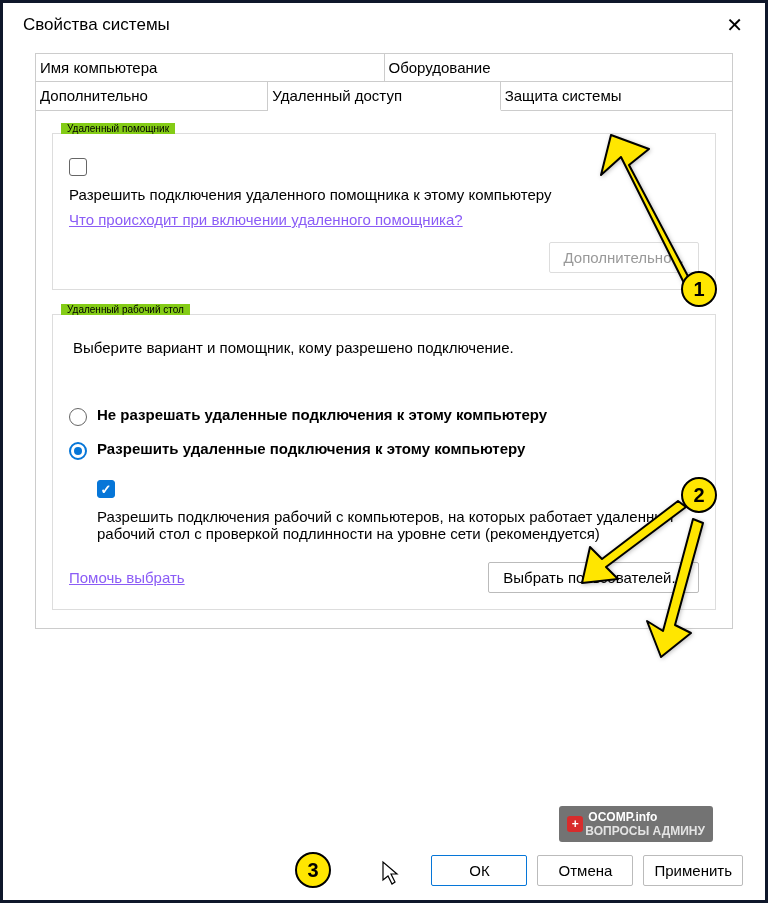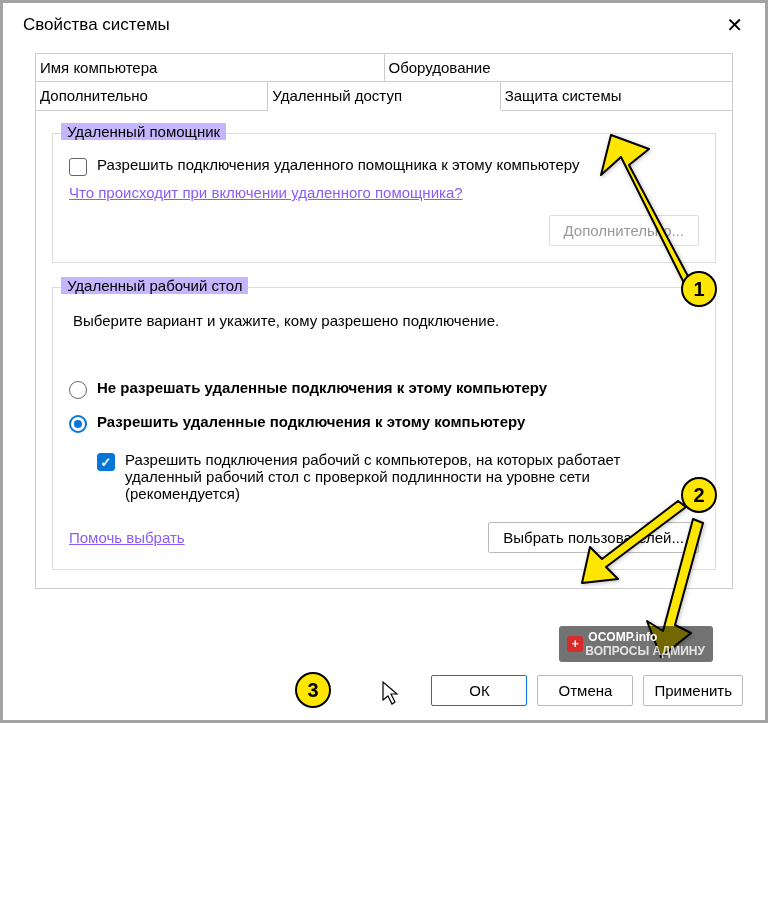--- a/index.html
+++ b/index.html
@@ -6,23 +6,23 @@
 body {
   font-family: 'Segoe UI', Tahoma, sans-serif;
   font-size: 15px;
   background: #fff;
   color: #000;
   width: 768px;
   height: 903px;
   position: relative;
 }
 .window {
-  border: 3px solid #a3a3a3;
+  border: 3px solid #0f172a;
   width: 768px;
-  height: 723px;
+  height: 903px;
   background: #fff;
   position: relative;
 }
 .titlebar {
   display: flex;
   justify-content: space-between;
   align-items: center;
   padding: 10px 16px 8px 20px;
   font-size: 17px;
 }
@@ -64,29 +64,30 @@
 .group {
   border: 1px solid #ddd;
   padding: 14px 16px 16px 16px;
   margin-top: 10px;
   position: relative;
 }
 .group-title {
   position: absolute;
   top: -11px;
   left: 8px;
-  background: #c4b5fd;
+  background: #84cc16;
   padding: 0 6px;
-  font-size: 15px;
+  font-size: 10px;
 }
 .checkbox-row {
   display: flex;
   align-items: flex-start;
   gap: 10px;
   margin: 8px 0;
+  flex-direction: column;
 }
 .checkbox {
   width: 18px;
   height: 18px;
   border: 1.5px solid #666;
   border-radius: 3px;
   flex-shrink: 0;
   margin-top: 2px;
   display: flex;
   align-items: center;
@@ -272,21 +273,21 @@
       </div>
 
       <div class="btn-row-right">
         <button class="btn disabled">Дополнительно...</button>
       </div>
     </div>
 
     <div class="group" style="margin-top:24px;">
       <span class="group-title">Удаленный рабочий стол</span>
 
-      <div class="desc">Выберите вариант и укажите, кому разрешено подключение.</div>
+      <div class="desc">Выберите вариант и помощник, кому разрешено подключение.</div>
 
       <div style="height:18px;"></div>
 
       <div class="radio-row">
         <div class="radio"></div>
         <span>Не разрешать удаленные подключения к этому компьютеру</span>
       </div>
 
       <div class="radio-row">
         <div class="radio checked"></div>

